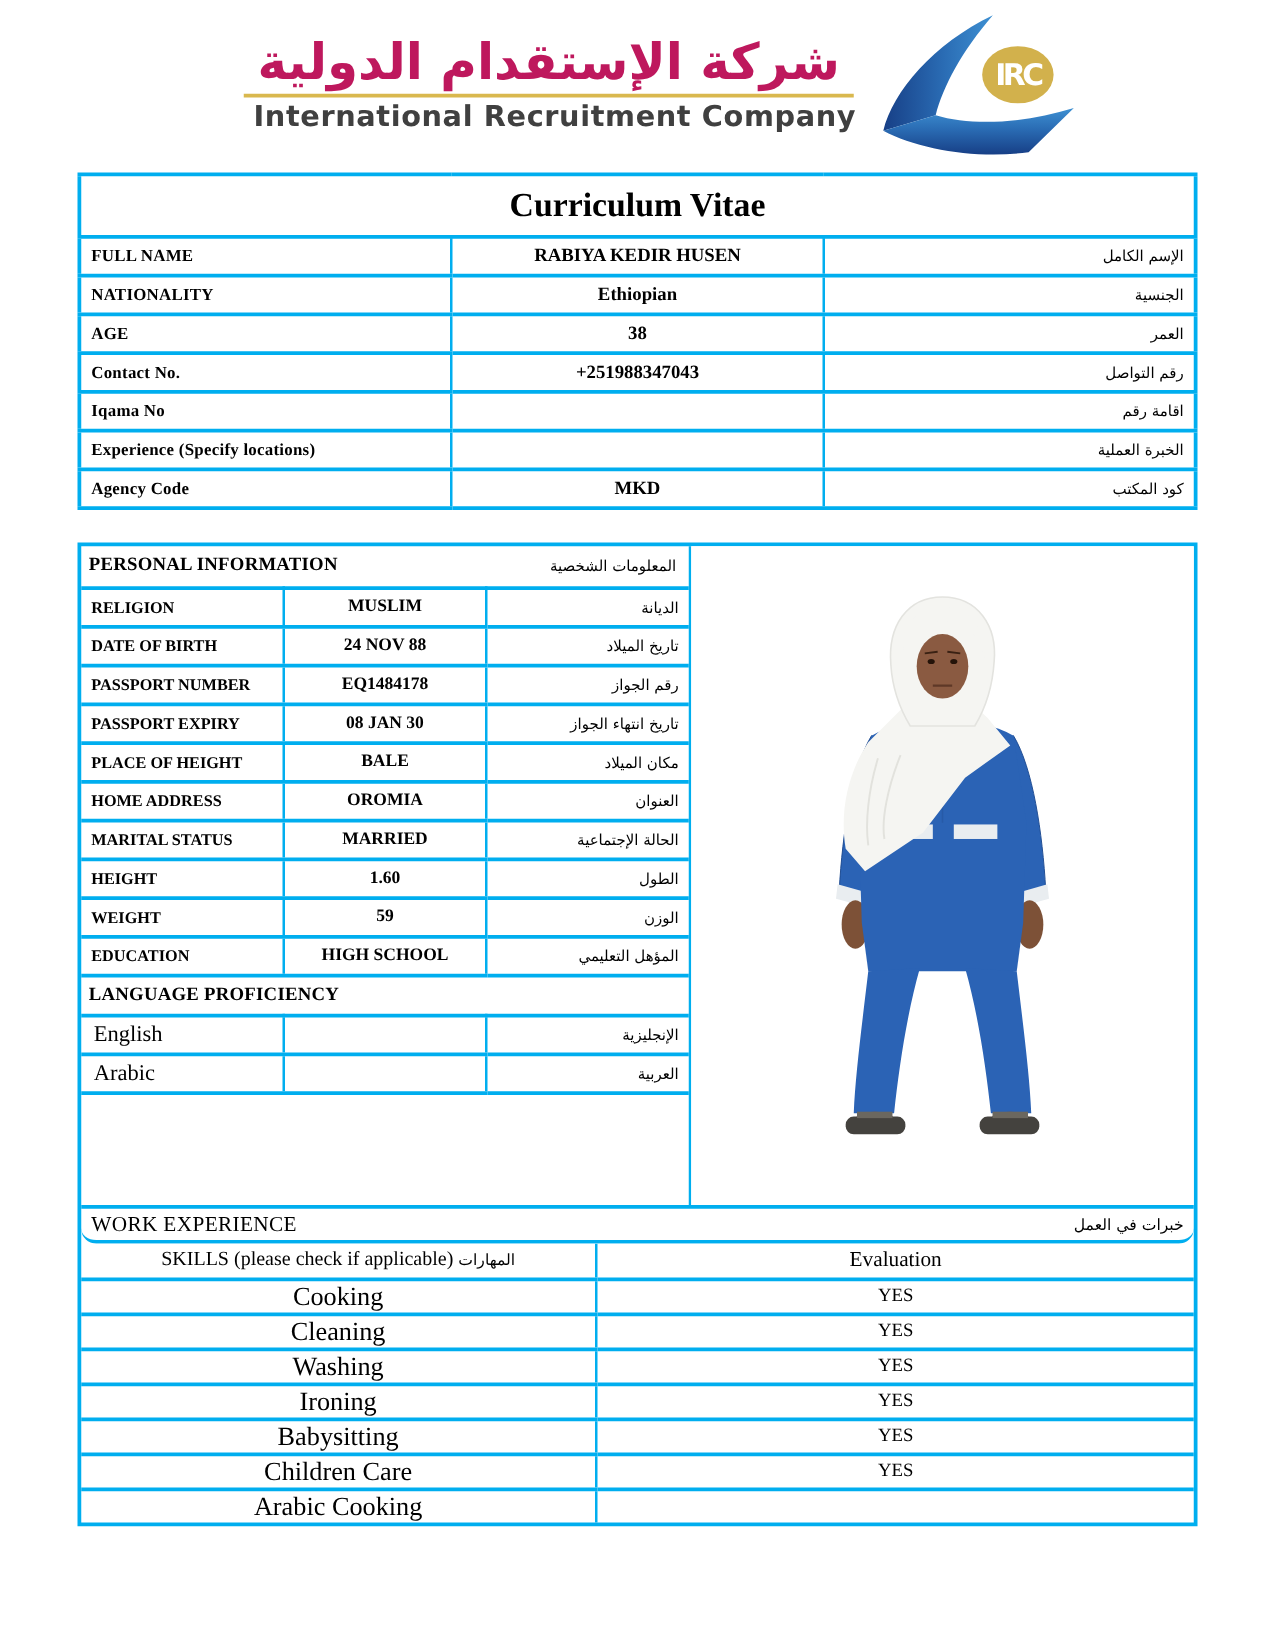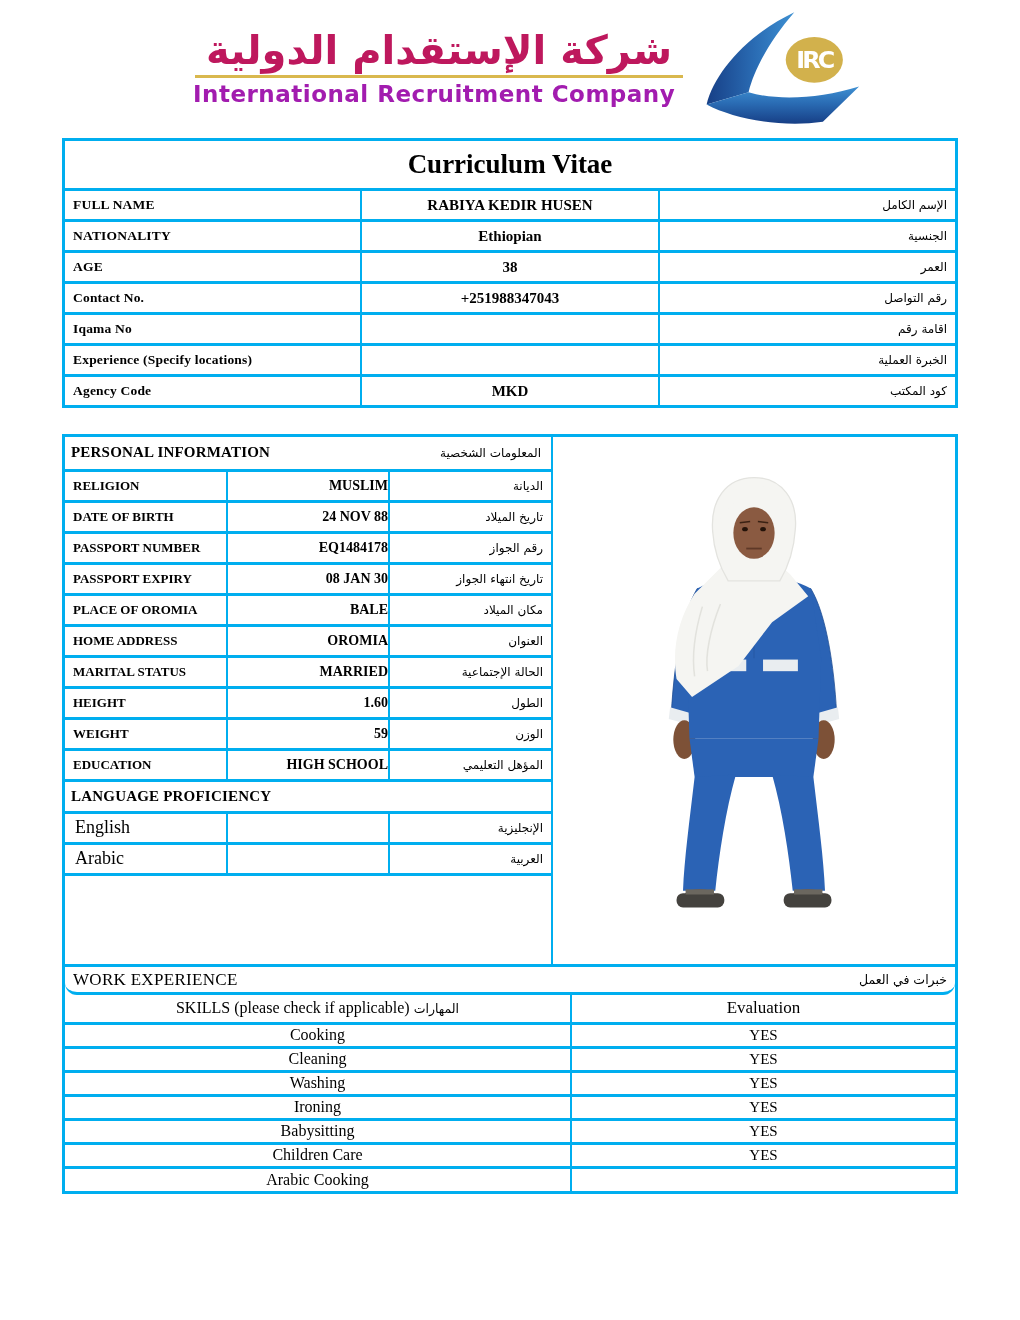--- a/index.html
+++ b/index.html
@@ -13,21 +13,21 @@
   
   .brand { display:flex; align-items:flex-start; margin:6px 0 0 193px; height:124px; }
   .brand-text { width:492px; padding-top:22px; }
   .brand-arabic {
     font-family:"DejaVu Sans", sans-serif; font-weight:bold; font-size:40px;
     color:#be185d; text-align:center; line-height:1.1; direction:rtl;
   }
   .brand-rule { height:3px; background:#d9b84e; margin:3px 2px 3px 2px; }
   .brand-english {
     font-family:"DejaVu Sans", sans-serif; font-weight:bold; font-size:23px;
-    color:#a21caf; text-align:left; letter-spacing:0.5px;
+    color:#404040; text-align:right; letter-spacing:0.5px;
   }
   .brand-logo { margin-left:14px; }
 
   
   .top-table {
     width:896px; margin:8px 0 0 62px; border-collapse:collapse;
     border:3px solid #00AEEF; table-layout:fixed;
   }
   .top-table td { border:2px solid #00AEEF; border-top-width:3px; border-bottom-width:3px; vertical-align:middle; }
   .top-table .cv-title-cell { height:50px; text-align:center; font-weight:bold; font-size:27px; }
@@ -44,45 +44,45 @@
   .pi-table { width:486px; border-collapse:collapse; table-layout:fixed; }
   .pi-table td { border:2px solid #00AEEF; border-top-width:3px; border-bottom-width:3px; vertical-align:middle;margin-left:24px; }
   .pi-table td:first-child { border-left:none; }
   .pi-table td:last-child { border-right:none; }
   .pi-table tbody:first-child tr:first-child td { border-top:none; }
   .pi-head-cell { height:33px; }
   .pi-head-flex { display:flex; justify-content:space-between; align-items:center; padding:0 10px 0 6px; }
   .pi-head-title { font-weight:bold; font-size:15px; letter-spacing:0.2px; }
   .pi-head-ar { font-family:"DejaVu Sans", sans-serif; font-size:12px; direction:rtl; }
   .pi-table td.lbl { width:156px; height:31px; font-weight:bold; font-size:13px; padding-left:8px; }
-  .pi-table td.val { width:197px; text-align:right; font-weight:bold; font-size:14px; }
+  .pi-table td.val { width:197px; text-align:center; font-weight:bold; font-size:14px; }
   .pi-table td.ar  { text-align:right; padding-right:8px; font-family:"DejaVu Sans", sans-serif; font-size:12px; direction:rtl; }
   .lang-head-cell { height:32px; font-weight:bold; font-size:15px; padding-left:6px; letter-spacing:0.2px; }
   .pi-table td.lang-lbl { width:156px; height:31px; font-size:18px; padding-left:10px; }
   .left-spacer { flex:1; }
 
   
   .work-section { border-top:3px solid #00AEEF; }
   .work-row {
     height:28px; display:flex; justify-content:space-between; align-items:center;
     padding:0 8px 0 8px; border-bottom:3px solid #00AEEF;border-radius:12px;
   }
   .work-title { font-size:17px; letter-spacing:0.3px; }
   .work-ar { font-family:"DejaVu Sans", sans-serif; font-size:12.5px; direction:rtl; }
 
   .skills-table { width:100%; border-collapse:collapse; table-layout:fixed; }
   .skills-table td { border:2px solid #00AEEF; border-top-width:3px; border-bottom-width:3px; vertical-align:middle; }
-  .skills-table td:first-child { border-left:none; width:506px; }
+  .skills-table td:first-child { border-left:none; width:412px; }
   .skills-table td:last-child { border-right:none; }
   .skills-table tbody:first-child tr:first-child td { border-top:none; }
   .skills-table tbody:last-child tr:last-child td { border-bottom:none; }
   .skills-head-cell { height:28px; text-align:center; font-size:16px; }
   .skills-head-ar { font-family:"DejaVu Sans", sans-serif; font-size:12.5px; direction:rtl; }
   .eval-head-cell { height:28px; text-align:center; font-size:17px; }
-  .skill-name { height:24px; text-align:center; font-size:16px; }
+  .skill-name { height:24px; text-align:center; font-size:21px; }
   .skill-eval { height:24px; text-align:center; font-size:15px; }
 </style>
 </head>
 <body>
 
 <div class="page">
 
   <div class="brand">
     <div class="brand-text">
       <div class="brand-arabic">شركة الإستقدام الدولية</div>
@@ -196,21 +196,21 @@
                 <td class="ar" dir="rtl">رقم الجواز</td>
               </tr>
 
               <tr>
                 <td class="lbl">PASSPORT EXPIRY</td>
                 <td class="val">08 JAN 30</td>
                 <td class="ar" dir="rtl">تاريخ انتهاء الجواز</td>
               </tr>
 
               <tr>
-                <td class="lbl">PLACE OF OROMIA</td>
+                <td class="lbl">PLACE OF HEIGHT</td>
                 <td class="val">BALE</td>
                 <td class="ar" dir="rtl">مكان الميلاد</td>
               </tr>
 
               <tr>
                 <td class="lbl">HOME ADDRESS</td>
                 <td class="val">OROMIA</td>
                 <td class="ar" dir="rtl">العنوان</td>
               </tr>
 

